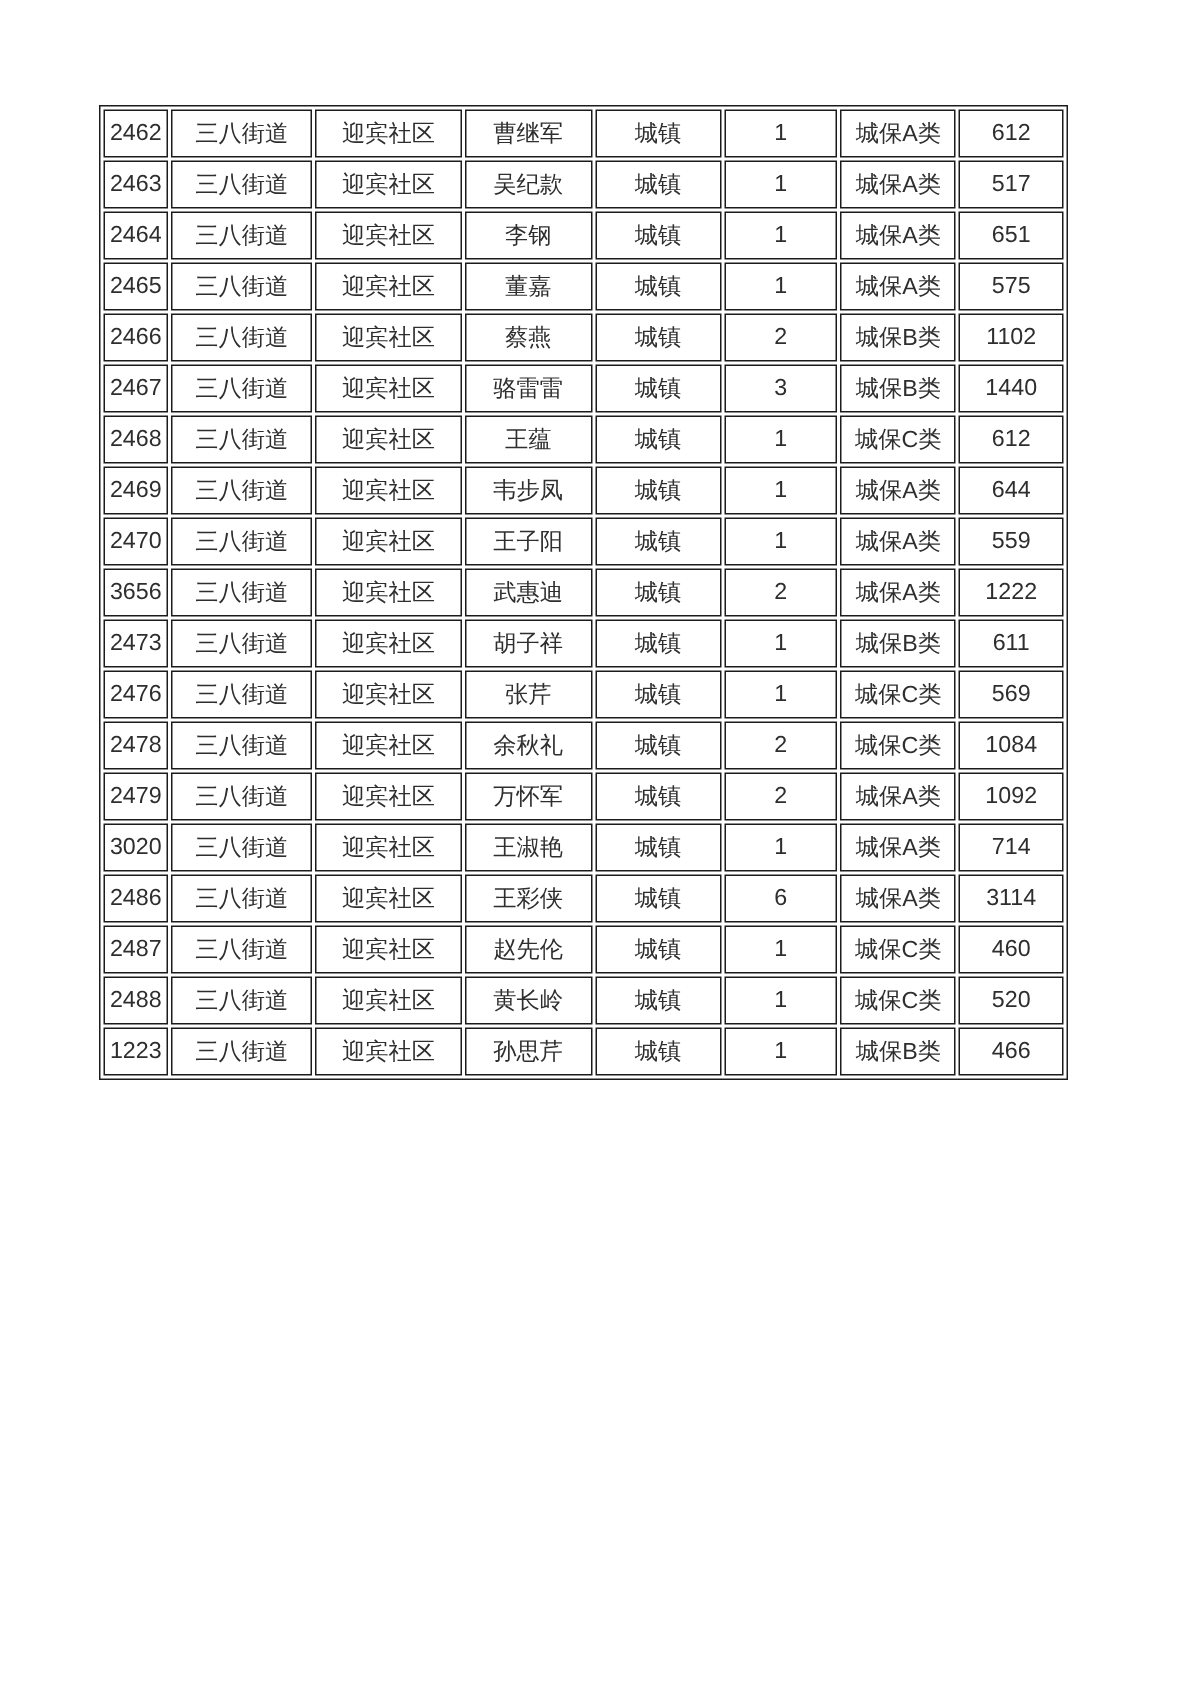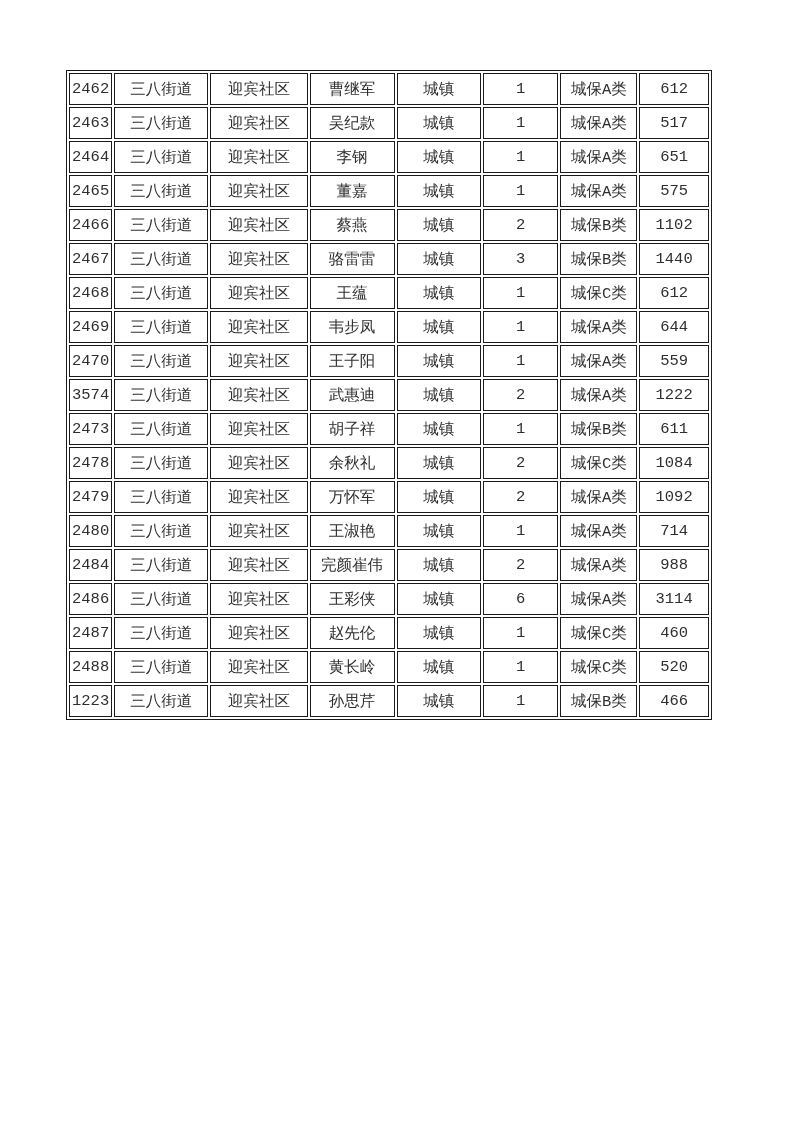--- a/index.html
+++ b/index.html
@@ -6,21 +6,21 @@
     margin: 0;
     padding: 0;
     background: #ffffff;
   }
   .sheet {
     position: relative;
     width: 793px;
     height: 1122px;
     background: #ffffff;
     overflow: hidden;
-    font-family: Liberation Mono, monospace;
+    font-family: Liberation Sans, sans-serif;
   }
   table.data-grid {
     position: absolute;
     left: 66px;
     top: 70px;
     width: 646px;
     border-collapse: separate;
     border-spacing: 2px;
     table-layout: fixed;
     border: 1px solid #1b1b1b;
@@ -147,78 +147,78 @@
       <td>2470</td>
       <td>三八街道</td>
       <td>迎宾社区</td>
       <td>王子阳</td>
       <td>城镇</td>
       <td>1</td>
       <td>城保A类</td>
       <td>559</td>
     </tr>
         <tr>
-      <td>3574</td>
+      <td>3656</td>
       <td>三八街道</td>
       <td>迎宾社区</td>
       <td>武惠迪</td>
       <td>城镇</td>
       <td>2</td>
       <td>城保A类</td>
       <td>1222</td>
     </tr>
         <tr>
       <td>2473</td>
       <td>三八街道</td>
       <td>迎宾社区</td>
       <td>胡子祥</td>
       <td>城镇</td>
       <td>1</td>
       <td>城保B类</td>
       <td>611</td>
     </tr>
         <tr>
+      <td>2476</td>
+      <td>三八街道</td>
+      <td>迎宾社区</td>
+      <td>张芹</td>
+      <td>城镇</td>
+      <td>1</td>
+      <td>城保C类</td>
+      <td>569</td>
+    </tr>
+        <tr>
       <td>2478</td>
       <td>三八街道</td>
       <td>迎宾社区</td>
       <td>余秋礼</td>
       <td>城镇</td>
       <td>2</td>
       <td>城保C类</td>
       <td>1084</td>
     </tr>
         <tr>
       <td>2479</td>
       <td>三八街道</td>
       <td>迎宾社区</td>
       <td>万怀军</td>
       <td>城镇</td>
       <td>2</td>
       <td>城保A类</td>
       <td>1092</td>
     </tr>
         <tr>
-      <td>2480</td>
+      <td>3020</td>
       <td>三八街道</td>
       <td>迎宾社区</td>
       <td>王淑艳</td>
       <td>城镇</td>
       <td>1</td>
       <td>城保A类</td>
       <td>714</td>
-    </tr>
-        <tr>
-      <td>2484</td>
-      <td>三八街道</td>
-      <td>迎宾社区</td>
-      <td>完颜崔伟</td>
-      <td>城镇</td>
-      <td>2</td>
-      <td>城保A类</td>
-      <td>988</td>
     </tr>
         <tr>
       <td>2486</td>
       <td>三八街道</td>
       <td>迎宾社区</td>
       <td>王彩侠</td>
       <td>城镇</td>
       <td>6</td>
       <td>城保A类</td>
       <td>3114</td>

